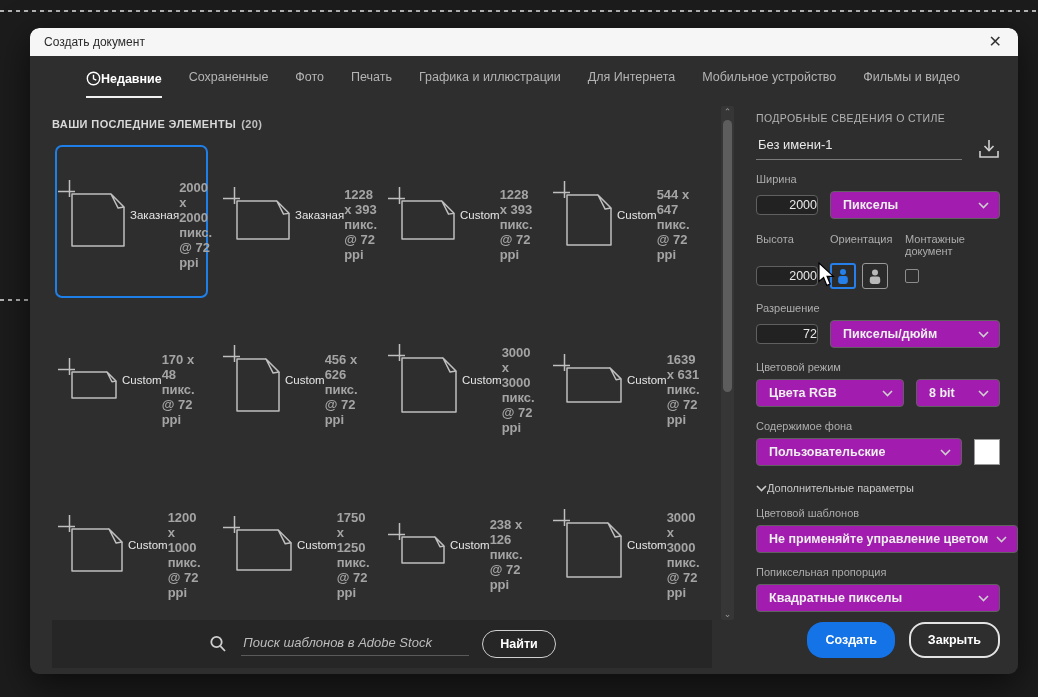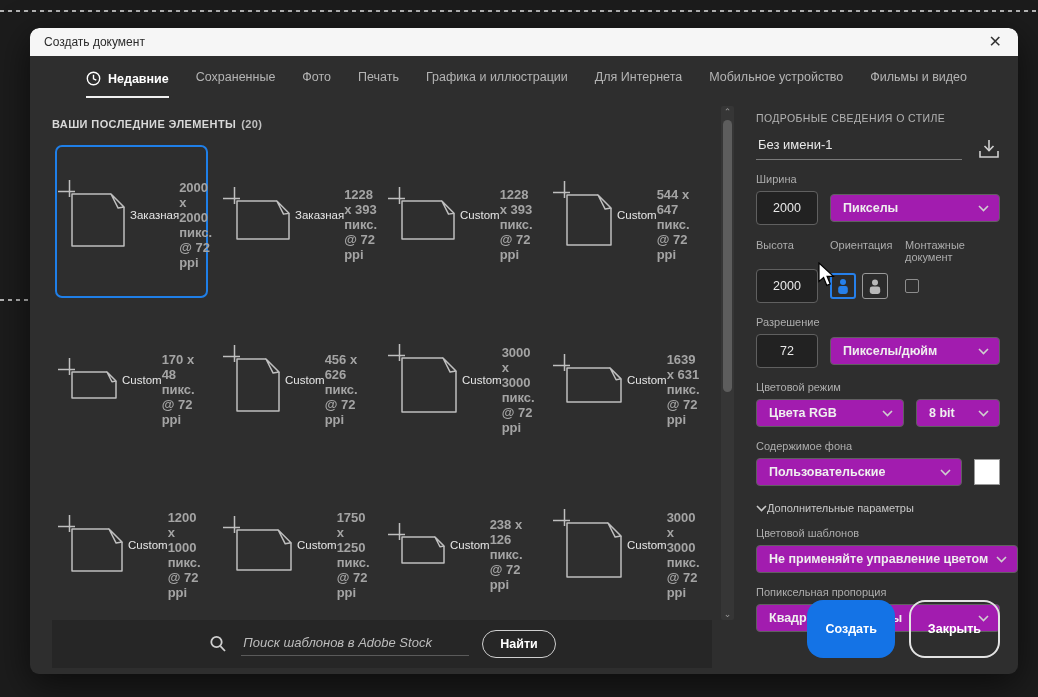--- a/index.html
+++ b/index.html
@@ -19,21 +19,21 @@
 
   .titlebar { height:28px; background:#f6f6f6; border-radius:9px 9px 0 0;
     display:flex; align-items:center; padding:0 14px; }
   .titlebar .title { font-size:12px; color:#2b2b2b; }
   .titlebar .close { margin-left:auto; font-size:16px; line-height:1; color:#333;
     cursor:default; padding:0 2px; }
 
   .tabbar { height:42px; display:flex; align-items:flex-end; gap:27px;
     padding:0 0 0 56px; background:#2e2e2e; }
   .tab { font-size:12.5px; color:#b4b4b4; padding-bottom:12px; white-space:nowrap;
-    display:flex; align-items:center; gap:7px; border-bottom:2.5px solid transparent; }
+    display:flex; align-items:center; border-bottom:2.5px solid transparent; }
   .tab.active { color:#ffffff; font-weight:bold; border-bottom-color:#f0f0f0; padding-bottom:10px; }
   .tab .clock { display:inline-flex; }
 
   .content { display:flex; height:576px; }
   .main-left { width:710px; position:relative; }
 
   .recent-header { margin:20px 0 0 22px; font-size:11px; font-weight:bold;
     letter-spacing:.4px; color:#d9d9d9; }
   .recent-header .count { color:#c0c0c0; font-weight:bold; margin-left:5px; }
 
@@ -56,32 +56,32 @@
 
   .search-strip { position:absolute; left:22px; bottom:6px; width:660px; height:48px;
     background:#262626; display:flex; align-items:center; justify-content:center; gap:13px; }
   .search-input { width:228px; background:transparent; border:none;
     border-bottom:1px solid #5a5a5a; color:#cfcfcf; font-size:13px; font-style:italic;
     font-family:"Liberation Sans","DejaVu Sans",sans-serif; padding:3px 2px 5px; outline:none; }
   .search-input::placeholder { color:#bdbdbd; }
   .btn-pill { border-radius:16px; font-size:12.5px; font-weight:bold; color:#fff;
     background:transparent; border:1.5px solid #cfcfcf; padding:6px 17px; white-space:nowrap;
     font-family:"Liberation Sans","DejaVu Sans",sans-serif; }
-  .btn-primary { background:#1473e6; border:none; padding:22px 18px; }
+  .btn-primary { background:#1473e6; border:none; padding:11px 18px; }
   .btn-close { border-width:2px; border-color:#e3e3e3; }
 
   .right-panel { width:278px; position:relative; padding:14px 18px 0 16px; }
   .rp-header { font-size:10.5px; color:#b3b3b3; letter-spacing:.4px; }
   .name-row { margin-top:13px; display:flex; align-items:flex-end; }
   .name-field { flex:1; font-size:13px; color:#e9e9e9; border-bottom:1px solid #7a7a7a;
     padding:0 0 7px 2px; margin-right:16px; }
   .fld-label { margin-top:13px; font-size:11px; color:#adadad; }
   .ctl-row { margin-top:6px; display:flex; align-items:center; gap:12px; }
-  .num-input { width:62px; height:34px; background:#222; border:1px solid #606060;
-    border-radius:4px; color:#e9e9e9; font-size:12.5px; text-align:center;
+  .num-input { width:62px; height:20px; background:#222; border:1px solid #606060;
+    border-radius:4px; color:#e9e9e9; font-size:12.5px; text-align:right;
     font-family:"Liberation Sans","DejaVu Sans",sans-serif; outline:none; }
   .dropdown { height:28px; background:#a21caf; border:1px solid #606060; border-radius:4px;
     display:flex; align-items:center; padding:0 10px 0 12px; }
   .dropdown .dd-label { flex:1; font-size:12.5px; font-weight:bold; color:#efefef; white-space:nowrap; }
   .dropdown .chev { margin-left:8px; display:inline-flex; }
   .dd-flex { flex:1; }
 
   .labels3 { margin-top:14px; display:flex; font-size:11px; color:#adadad; }
   .labels3 .l1 { width:74px; } .labels3 .l2 { width:75px; } .labels3 .l3 { flex:1; }
   .orient-btn { width:26px; height:26px; border-radius:3px; display:flex;

